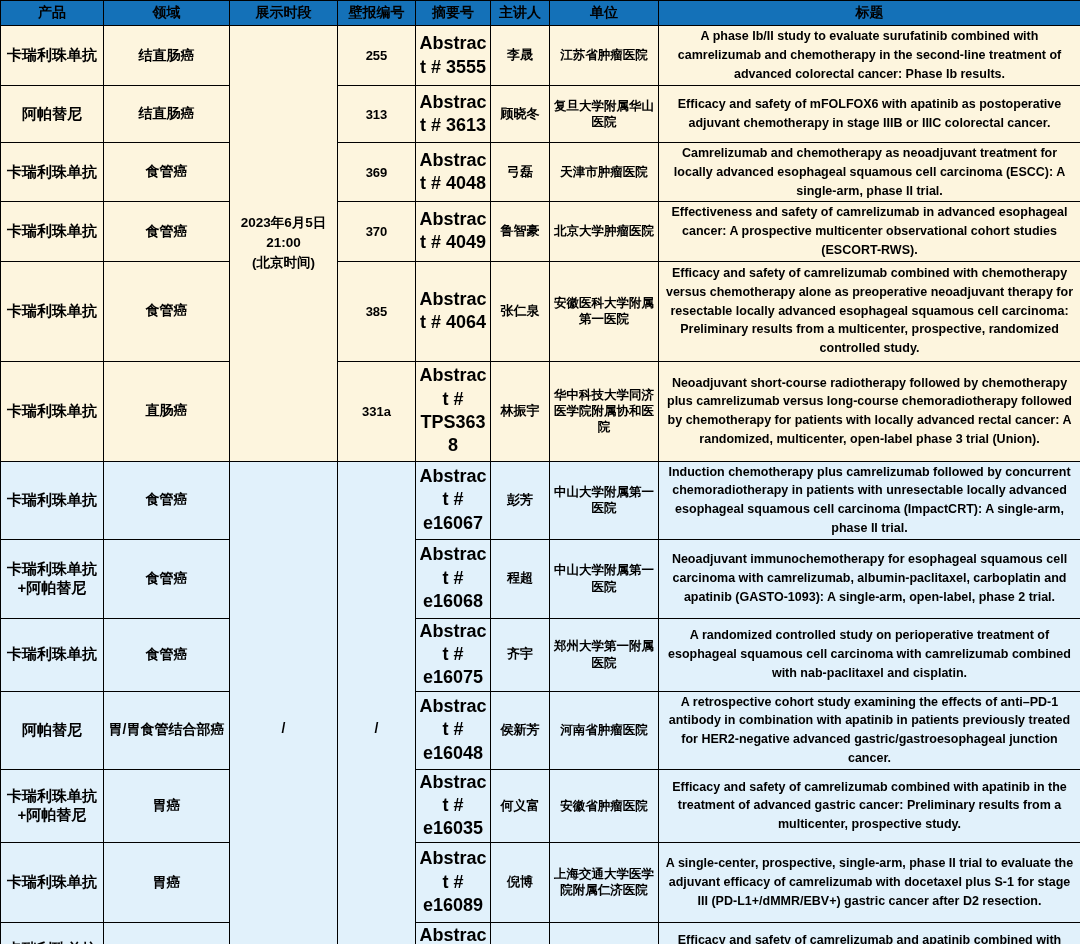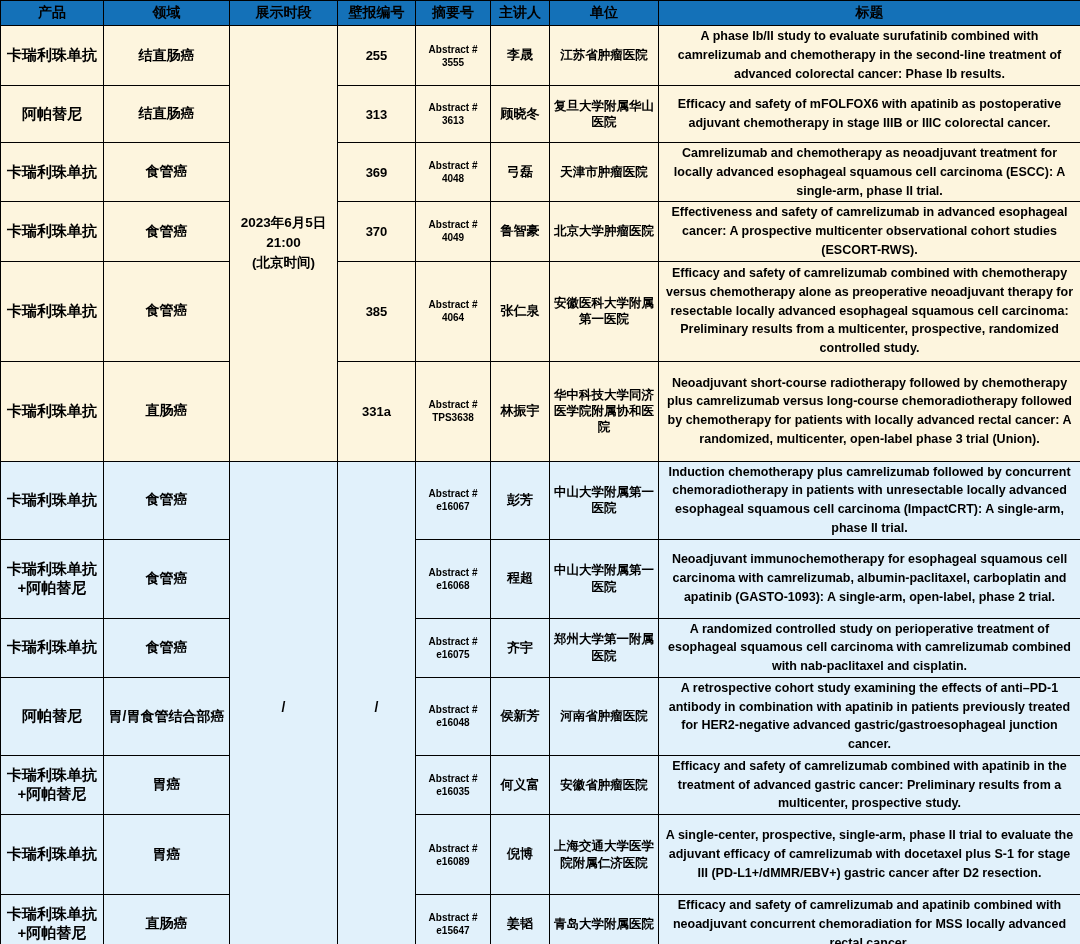--- a/index.html
+++ b/index.html
@@ -26,21 +26,21 @@
     font-size: 14px;
     padding: 2px;
     font-family: Liberation Serif, serif;
   }
   tr.s1 td { background: #FDF5DE; }
   tr.s2 td { background: #E1F1FB; }
   td.c-product  { font-size: 15px; line-height: 1.25; }
   td.c-area     { font-size: 14px; line-height: 1.25; }
   td.c-time     { font-size: 13.5px; line-height: 1.5; white-space: pre-line; }
   td.c-poster   { font-size: 13px; margin-top: 12px; }
-  td.c-abstract { font-size: 10px; line-height: 1.3; }
+  td.c-abstract { font-size: 18px; line-height: 1.3; }
   td.c-speaker  { font-size: 13px; line-height: 1.25; }
   td.c-org      { font-size: 12.5px; line-height: 1.3; }
   td.c-title    {
     font-size: 12.5px;
     line-height: 1.5;
     text-align: left;
     padding: 2px 6px;
   }
   td.slash { font-size: 14px; }
 </style>

